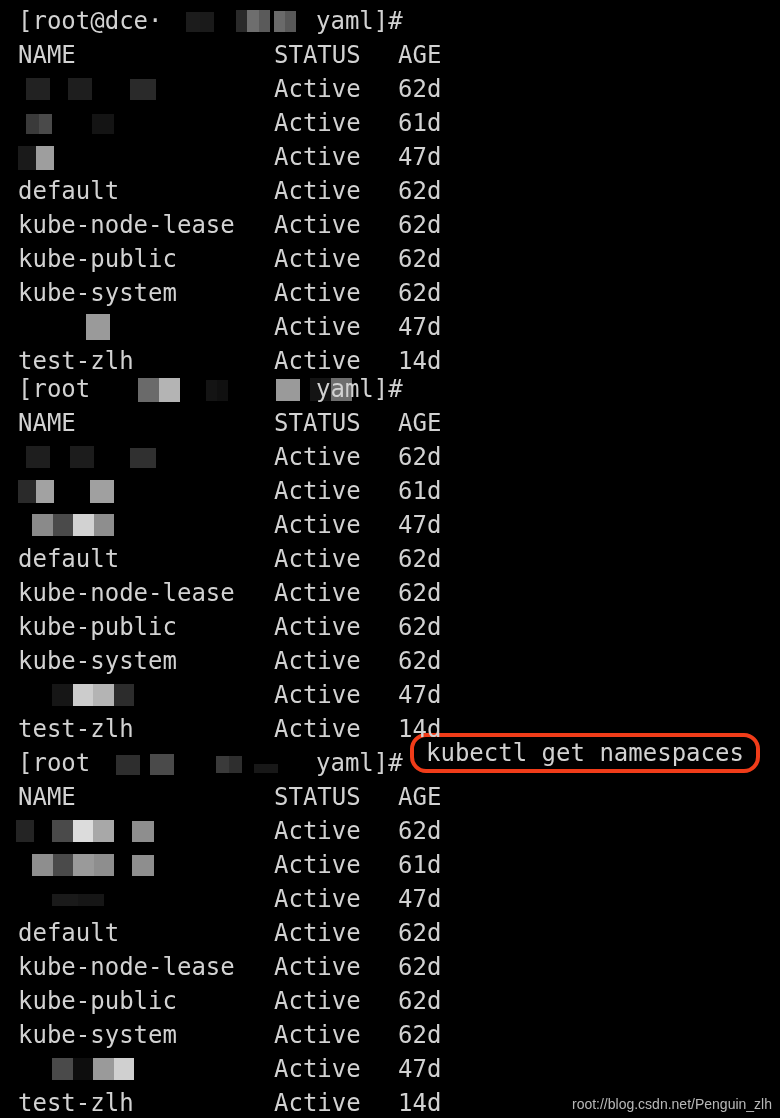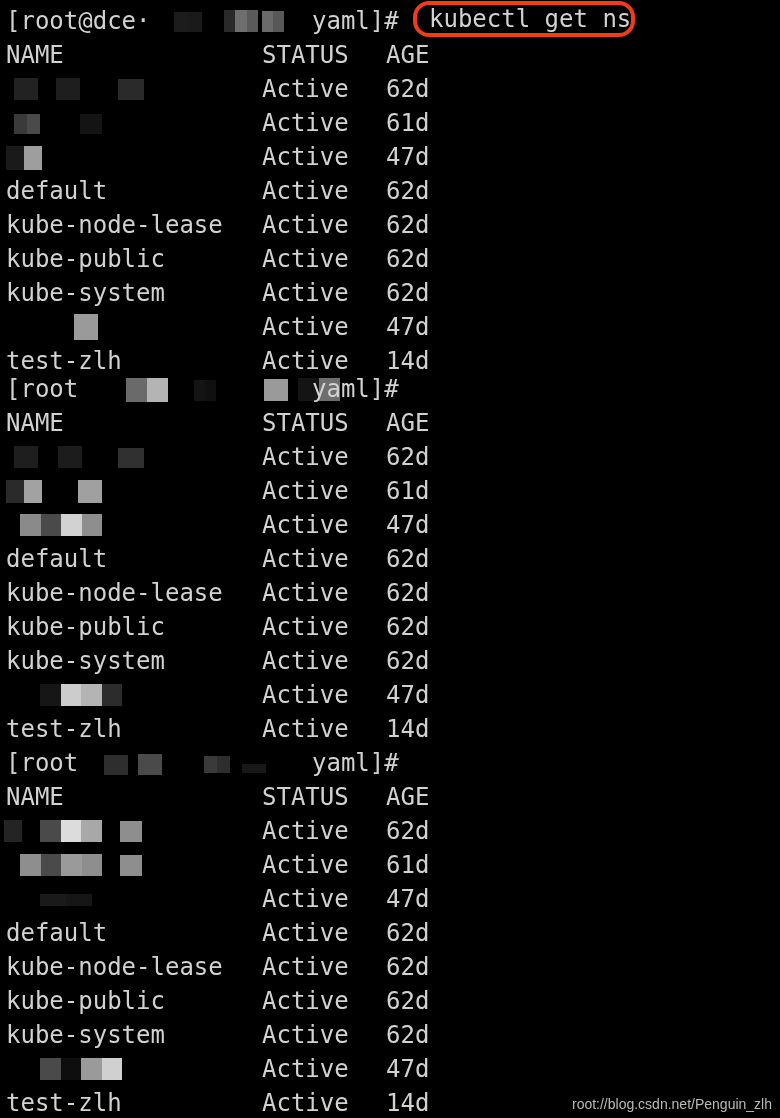--- a/index.html
+++ b/index.html
@@ -20,21 +20,21 @@
     left: 0;
     top: 0;
     width: 780px;
     height: 1118px;
     background: #000000;
   }
 
   
   .line {
     position: absolute;
-    left: 4px;
+    left: 16px;
     width: 656px;
     height: 34px;
     line-height: 34px;
     white-space: pre;
     color: #d2d2d2;
     font-size: 24px;
     letter-spacing: 0px;
   }
 
   .cell {
@@ -44,21 +44,21 @@
     font-size: 24px;
     line-height: 34px;
     top: 0;
   }
   .col-name   { left: 2px; }
   .col-status { left: 258px; }
   .col-age    { left: 382px; }
 
   
   .prompt-pre  { position: absolute; left: 2px;  top: 0; white-space: pre; }
-  .prompt-post { position: absolute; top: 0; white-space: pre; margin-left: 8px; }
+  .prompt-post { position: absolute; top: 0; white-space: pre; }
 
   
   .mosaic {
     position: absolute;
     display: block;
   }
   .mz { position: absolute; top: 0; height: 100%; }
 
   
   .cmd-box {
@@ -89,34 +89,34 @@
     font-family: "Liberation Sans", sans-serif;
     white-space: pre;
     opacity: 0.92;
   }
 </style>
 </head>
 <body>
 
 <div id="terminal">
     <div class="line" style="top: 4px;"><span class="prompt-pre">[root@dce·</span><span class="mosaic" style="left: 170px; top: 8px; width: 28px; height: 20px;"><span class="mz" style="left: 0px; width: 14px; background: rgb(28, 28, 28);"></span><span class="mz" style="left: 14px; width: 14px; background: rgb(26, 26, 26);"></span></span><span class="mosaic" style="left: 220px; top: 6px; width: 34px; height: 22px;"><span class="mz" style="left: 0px; width: 11.3333px; background: rgb(42, 42, 42);"></span><span class="mz" style="left: 11.3333px; width: 11.3333px; background: rgb(110, 110, 110);"></span><span class="mz" style="left: 22.6667px; width: 11.3333px; background: rgb(90, 90, 90);"></span></span><span class="mosaic" style="left: 258px; top: 7px; width: 22px; height: 21px;"><span class="mz" style="left: 0px; width: 11px; background: rgb(106, 106, 106);"></span><span class="mz" style="left: 11px; width: 11px; background: rgb(88, 88, 88);"></span></span><span class="prompt-post" style="left: 300px;">yaml]#</span></div>
-    <div class="cmd-box" style="left: 413px; top: 1px; width: 222px; height: 36px;">
-      <span class="cmd-text">kubectl get ns</span>
-    </div>
     <div class="line" style="top: 38px;"><span class="cell col-name">NAME</span><span class="cell col-status">STATUS</span><span class="cell col-age">AGE</span></div>
     <div class="line" style="top: 72px;"><span class="mosaic" style="left: 10px; top: 6px; width: 24px; height: 22px;"><span class="mz" style="left: 0px; width: 24px; background: rgb(34, 34, 34);"></span></span><span class="mosaic" style="left: 52px; top: 6px; width: 24px; height: 22px;"><span class="mz" style="left: 0px; width: 24px; background: rgb(30, 30, 30);"></span></span><span class="mosaic" style="left: 114px; top: 7px; width: 26px; height: 21px;"><span class="mz" style="left: 0px; width: 26px; background: rgb(42, 42, 42);"></span></span><span class="cell col-status">Active</span><span class="cell col-age">62d</span></div>
     <div class="line" style="top: 106px;"><span class="mosaic" style="left: 10px; top: 8px; width: 26px; height: 20px;"><span class="mz" style="left: 0px; width: 13px; background: rgb(58, 58, 58);"></span><span class="mz" style="left: 13px; width: 13px; background: rgb(74, 74, 74);"></span></span><span class="mosaic" style="left: 76px; top: 8px; width: 22px; height: 20px;"><span class="mz" style="left: 0px; width: 22px; background: rgb(20, 20, 20);"></span></span><span class="cell col-status">Active</span><span class="cell col-age">61d</span></div>
     <div class="line" style="top: 140px;"><span class="mosaic" style="left: 2px; top: 6px; width: 36px; height: 24px;"><span class="mz" style="left: 0px; width: 18px; background: rgb(26, 26, 26);"></span><span class="mz" style="left: 18px; width: 18px; background: rgb(158, 158, 158);"></span></span><span class="cell col-status">Active</span><span class="cell col-age">47d</span></div>
     <div class="line" style="top: 174px;"><span class="cell col-name">default</span><span class="cell col-status">Active</span><span class="cell col-age">62d</span></div>
     <div class="line" style="top: 208px;"><span class="cell col-name">kube-node-lease</span><span class="cell col-status">Active</span><span class="cell col-age">62d</span></div>
     <div class="line" style="top: 242px;"><span class="cell col-name">kube-public</span><span class="cell col-status">Active</span><span class="cell col-age">62d</span></div>
     <div class="line" style="top: 276px;"><span class="cell col-name">kube-system</span><span class="cell col-status">Active</span><span class="cell col-age">62d</span></div>
     <div class="line" style="top: 310px;"><span class="mosaic" style="left: 70px; top: 4px; width: 24px; height: 26px;"><span class="mz" style="left: 0px; width: 24px; background: rgb(154, 154, 154);"></span></span><span class="cell col-status">Active</span><span class="cell col-age">47d</span></div>
     <div class="line" style="top: 344px;"><span class="cell col-name">test-zlh</span><span class="cell col-status">Active</span><span class="cell col-age">14d</span></div>
     <div class="line" style="top: 372px;"><span class="prompt-pre">[root</span><span class="mosaic" style="left: 122px; top: 6px; width: 42px; height: 24px;"><span class="mz" style="left: 0px; width: 21px; background: rgb(106, 106, 106);"></span><span class="mz" style="left: 21px; width: 21px; background: rgb(180, 180, 180);"></span></span><span class="mosaic" style="left: 190px; top: 8px; width: 22px; height: 21px;"><span class="mz" style="left: 0px; width: 11px; background: rgb(20, 20, 20);"></span><span class="mz" style="left: 11px; width: 11px; background: rgb(16, 16, 16);"></span></span><span class="mosaic" style="left: 260px; top: 7px; width: 24px; height: 22px;"><span class="mz" style="left: 0px; width: 24px; background: rgb(154, 154, 154);"></span></span><span class="mosaic" style="left: 294px; top: 6px; width: 42px; height: 23px;"><span class="mz" style="left: 0px; width: 21px; background: rgb(20, 20, 20);"></span><span class="mz" style="left: 21px; width: 21px; background: rgb(110, 110, 110);"></span></span><span class="prompt-post" style="left: 300px;">yaml]#</span></div>
+    <div class="cmd-box" style="left: 410px; top: 733px; width: 350px; height: 40px;">
+      <span class="cmd-text">kubectl get namespaces</span>
+    </div>
     <div class="line" style="top: 406px;"><span class="cell col-name">NAME</span><span class="cell col-status">STATUS</span><span class="cell col-age">AGE</span></div>
     <div class="line" style="top: 440px;"><span class="mosaic" style="left: 10px; top: 6px; width: 24px; height: 22px;"><span class="mz" style="left: 0px; width: 24px; background: rgb(30, 30, 30);"></span></span><span class="mosaic" style="left: 54px; top: 6px; width: 24px; height: 22px;"><span class="mz" style="left: 0px; width: 24px; background: rgb(28, 28, 28);"></span></span><span class="mosaic" style="left: 114px; top: 8px; width: 26px; height: 20px;"><span class="mz" style="left: 0px; width: 26px; background: rgb(48, 48, 48);"></span></span><span class="cell col-status">Active</span><span class="cell col-age">62d</span></div>
     <div class="line" style="top: 474px;"><span class="mosaic" style="left: 2px; top: 6px; width: 36px; height: 23px;"><span class="mz" style="left: 0px; width: 18px; background: rgb(42, 42, 42);"></span><span class="mz" style="left: 18px; width: 18px; background: rgb(162, 162, 162);"></span></span><span class="mosaic" style="left: 74px; top: 6px; width: 24px; height: 23px;"><span class="mz" style="left: 0px; width: 24px; background: rgb(160, 160, 160);"></span></span><span class="cell col-status">Active</span><span class="cell col-age">61d</span></div>
     <div class="line" style="top: 508px;"><span class="mosaic" style="left: 16px; top: 6px; width: 82px; height: 22px;"><span class="mz" style="left: 0px; width: 20.5px; background: rgb(138, 138, 138);"></span><span class="mz" style="left: 20.5px; width: 20.5px; background: rgb(74, 74, 74);"></span><span class="mz" style="left: 41px; width: 20.5px; background: rgb(210, 210, 210);"></span><span class="mz" style="left: 61.5px; width: 20.5px; background: rgb(142, 142, 142);"></span></span><span class="cell col-status">Active</span><span class="cell col-age">47d</span></div>
     <div class="line" style="top: 542px;"><span class="cell col-name">default</span><span class="cell col-status">Active</span><span class="cell col-age">62d</span></div>
     <div class="line" style="top: 576px;"><span class="cell col-name">kube-node-lease</span><span class="cell col-status">Active</span><span class="cell col-age">62d</span></div>
     <div class="line" style="top: 610px;"><span class="cell col-name">kube-public</span><span class="cell col-status">Active</span><span class="cell col-age">62d</span></div>
     <div class="line" style="top: 644px;"><span class="cell col-name">kube-system</span><span class="cell col-status">Active</span><span class="cell col-age">62d</span></div>
     <div class="line" style="top: 678px;"><span class="mosaic" style="left: 36px; top: 6px; width: 82px; height: 22px;"><span class="mz" style="left: 0px; width: 20.5px; background: rgb(22, 22, 22);"></span><span class="mz" style="left: 20.5px; width: 20.5px; background: rgb(204, 204, 204);"></span><span class="mz" style="left: 41px; width: 20.5px; background: rgb(180, 180, 180);"></span><span class="mz" style="left: 61.5px; width: 20.5px; background: rgb(44, 44, 44);"></span></span><span class="cell col-status">Active</span><span class="cell col-age">47d</span></div>
     <div class="line" style="top: 712px;"><span class="cell col-name">test-zlh</span><span class="cell col-status">Active</span><span class="cell col-age">14d</span></div>

